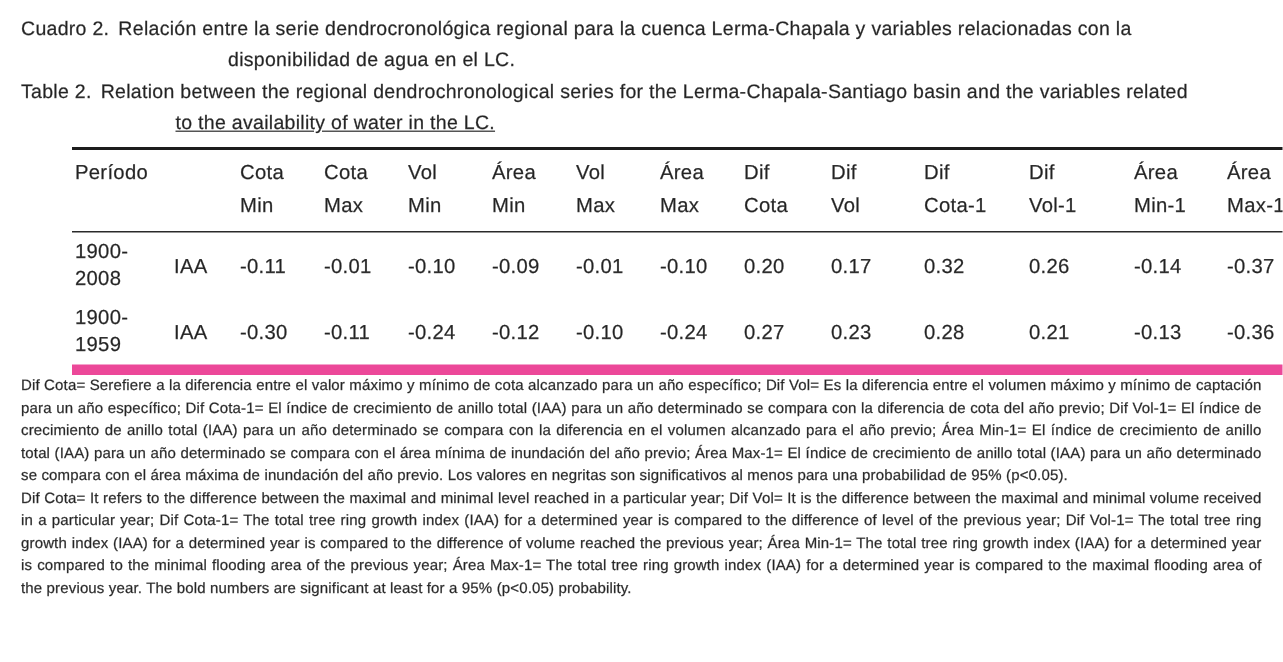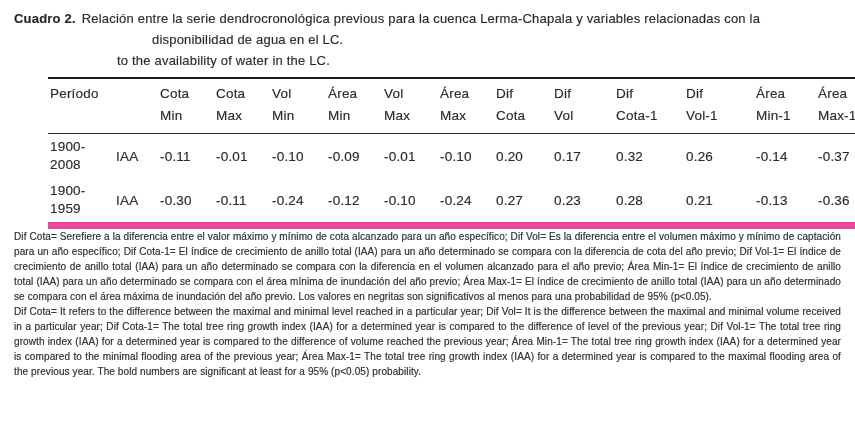--- a/index.html
+++ b/index.html
@@ -5,24 +5,24 @@
   html,body{margin:0;padding:0;}
   body{
     width:855px;height:441px;overflow:hidden;background:#ffffff;
     font-family:"Liberation Sans",sans-serif;color:#222222;
     -webkit-text-stroke:0.2px #555;
   }
   .page{padding:8px 14px 0 14px;}
 
   
   .caption{font-size:13px;line-height:21px;letter-spacing:0.2px;}
-  .cap-line1 .cap-label{margin-right:6px;font-weight:bold;}
+  .cap-line1 .cap-label{margin-right:6px;}
   .cap-line2{white-space:nowrap;}
   .cap2-es{padding-left:138px;}
-  .cap2-en{padding-left:103px;}
+  .cap2-en{padding-left:103px;text-decoration:underline;}
 
   
   table.results{
     width:827px;margin-top:6px;border-collapse:collapse;table-layout:fixed;
     border-top:2px solid #1d1d1d;border-bottom:7px solid #ec4899;margin-left:34px;
   }
   table.results td{
     font-size:13.5px;letter-spacing:0.2px;text-align:left;
     padding:0 0 0 2px;vertical-align:middle;overflow:hidden;
   }
@@ -38,26 +38,29 @@
   }
   .footnote + .footnote{margin-top:0;}
 </style>
 </head>
 <body>
 
 <div class="page">
 
   <div class="caption">
     <div class="cap-line1">
-      <span class="cap-label">Cuadro 2.</span><span>Relación  entre la serie dendrocronológica previous para la cuenca Lerma-Chapala y variables relacionadas con la</span>
+      <span class="cap-label">Cuadro 2.</span><span>Relación  entre la serie dendrocronológica regional para la cuenca Lerma-Chapala y variables relacionadas con la</span>
     </div>
     <div class="cap-line2 cap2-es">disponibilidad de agua en el LC.</div>
   </div>
 
   <div class="caption">
+    <div class="cap-line1">
+      <span class="cap-label">Table 2.</span><span>Relation between the regional dendrochronological series for the Lerma-Chapala-Santiago basin and the variables related</span>
+    </div>
     <div class="cap-line2 cap2-en">to the availability of water in the LC.</div>
   </div>
 
   <table class="results">
     <colgroup>
       <col style="width:66px">
         <col style="width:44px">
       <col style="width:56px">
         <col style="width:56px">
         <col style="width:56px">

